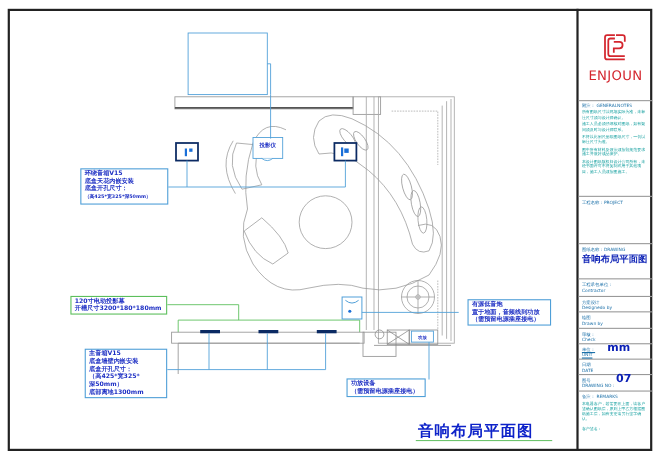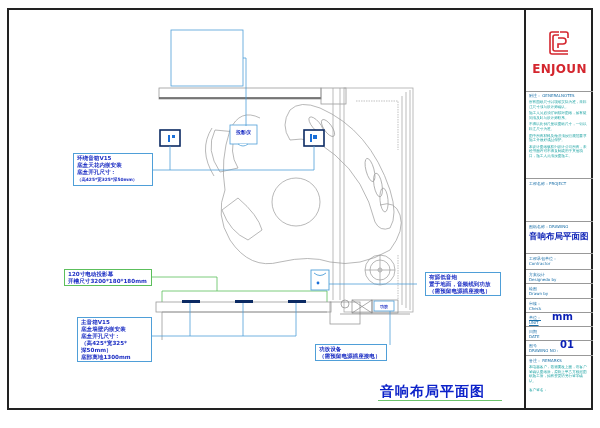--- a/index.html
+++ b/index.html
@@ -2,21 +2,21 @@
 <html><head>
 <meta charset="utf-8">
 <style>
   html, body { margin:0; padding:0; background:#ffffff; }
   body { width:600px; height:428px; position:relative; overflow:hidden; font-family:"DejaVu Sans", sans-serif; }
   .sheet { position:absolute; left:7px; top:8px; width:586px; height:402px; border:2px solid #222; box-sizing:border-box; background:#fff; }
   .plan { position:absolute; left:0; top:0; width:600px; height:428px; }
   .titleblock { position:absolute; left:524px; top:8px; width:69px; height:402px; border-left:2px solid #222; box-sizing:border-box; }
   .tb-logo { position:absolute; left:0; top:0; width:67px; height:83px; border-bottom:1px solid #999; }
   .logo-mark { position:absolute; left:22px; top:22px; width:22px; height:26px; }
-  .logo-text { position:absolute; left:0; top:54px; width:67px; text-align:center; color:#d4262e; font-weight:bold; font-size:12px; font-family:"DejaVu Sans", sans-serif; letter-spacing:0.3px; }
+  .logo-text { position:absolute; left:0; top:54px; width:67px; text-align:center; color:#d4262e; font-weight:normal; font-size:12px; font-family:"DejaVu Sans", sans-serif; letter-spacing:0.3px; }
   .tb-row { position:absolute; left:0; width:67px; border-bottom:1px solid #999; box-sizing:border-box; padding:2px 3px; font-size:4px; line-height:5px; color:#1a6fa8; }
   .tb-label { display:block; color:#1a6fa8; font-size:4px; }
   .tb-sub { display:block; color:#1a6fa8; font-size:4px; }
   .tb-big { position:absolute; color:#0a1fb5; font-weight:bold; }
   .notes-item { display:block; color:#17a0a0; font-size:3.6px; line-height:4.6px; margin-top:2px; }
   .callout { position:absolute; border:1px solid #4f9fd8; background:#fff; color:#1d2fc4; font-weight:bold; font-size:5.6px; line-height:7px; padding:1px 3px; box-sizing:border-box; white-space:nowrap; }
   .callout.green { border-color:#5cbf5c; }
   .drawing-title { position:absolute; left:380px; top:383px; color:#0d22c9; font-weight:bold; font-size:14px; letter-spacing:1px; }
   .title-underline { position:absolute; left:378px; top:400px; width:124px; height:1px; background:#6dc46d; }
 </style>
@@ -242,21 +242,21 @@
   </div>
 
   <div class="tb-row" style="top:319px; height:14px;">
     <span class="tb-label">日期</span>
     <span class="tb-sub">DATE</span>
   </div>
 
   <div class="tb-row" style="top:333px; height:15px;">
     <span class="tb-label">图号</span>
     <span class="tb-sub">DRAWING NO：</span>
-    <span class="tb-big" style="left:34px; top:1px; font-size:10px;">01</span>
+    <span class="tb-big" style="left:34px; top:1px; font-size:10px;">07</span>
   </div>
 
   <div class="tb-row" style="top:348px; height:52px; border-bottom:none;">
     <span class="tb-label">备注： REMARKS</span>
     <span class="notes-item">本电器客户，若需要改上面，请客户签确认图纸后，原则上甲乙方根据图纸施工后，如有变更请另行签字确认。</span>
     <span class="notes-item" style="margin-top:5px;">客户签名：</span>
   </div>
 </div>
 
 </body></html>

